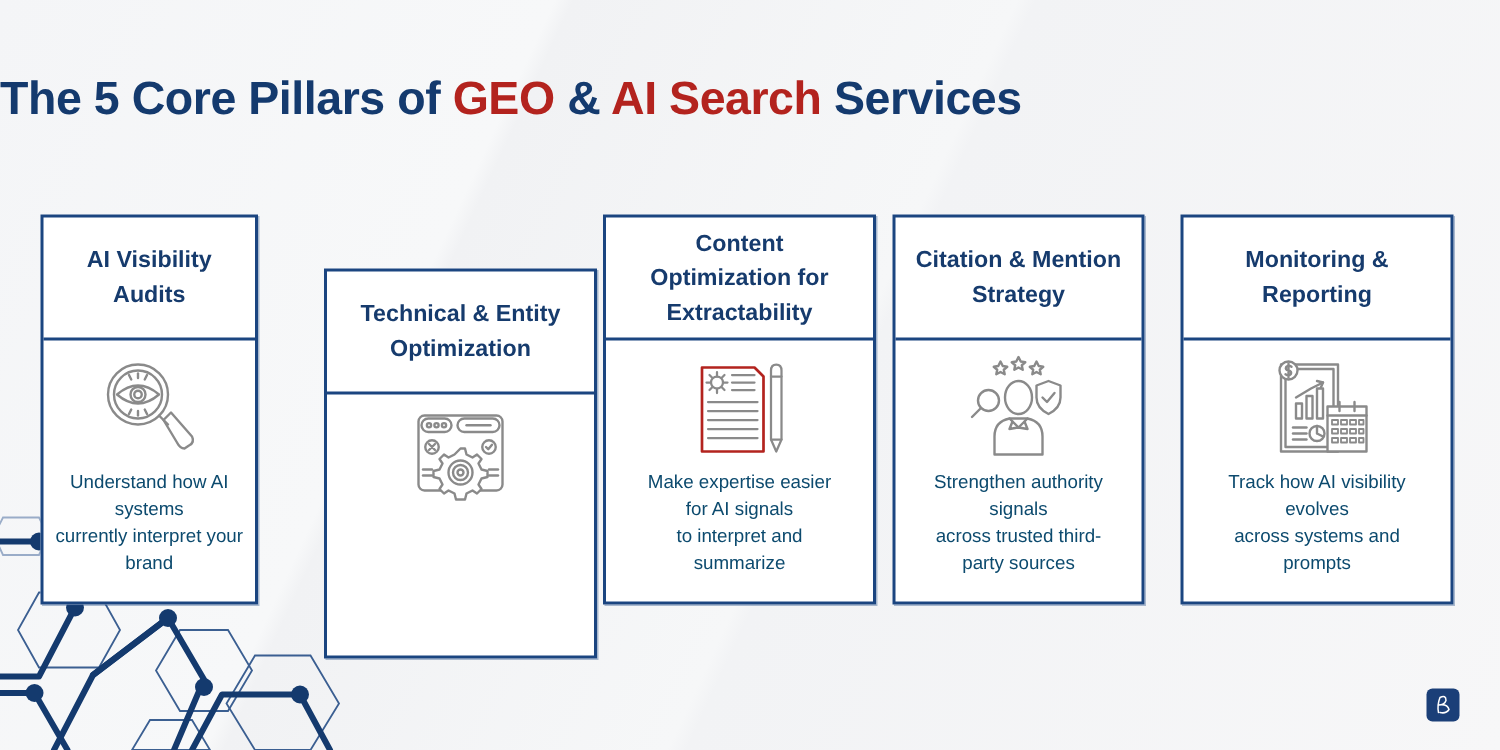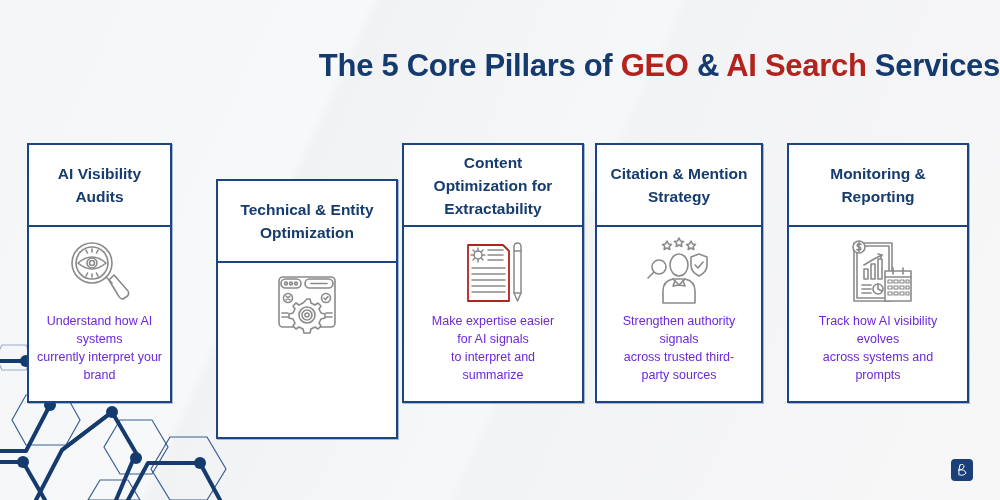--- a/index.html
+++ b/index.html
@@ -4,21 +4,21 @@
   <style>
     * { box-sizing: border-box; margin: 0; padding: 0; }
     html, body { width: 1000px; height: 500px; overflow: hidden; }
     body {
       position: relative;
       font-family: "Liberation Sans", "DejaVu Sans", sans-serif;
       background: linear-gradient(115deg, #f4f5f7 0%, #f7f8f9 30%, #f1f2f4 31%, #f6f7f8 55%, #f2f3f5 56%, #f7f7f8 100%);
     }
     .title {
       position: absolute; left: 0; top: 48px; width: 1000px;
-      text-align: right; font-weight: 700; font-size: 31px;
+      text-align: left; font-weight: 700; font-size: 31px;
       letter-spacing: -0.3px; color: #143a6e;
     }
     .title .accent { color: #b3231e; }
 
     .deco { position: absolute; left: 0; top: 0; width: 1000px; height: 500px; pointer-events: none; }
 
     .card {
       position: absolute; top: 143px; height: 260px;
       background: #ffffff; border: 2px solid #1b4580;
       box-shadow: 1px 1px 0 rgba(27,69,128,0.35);
@@ -32,21 +32,21 @@
     .card-title {
       font-weight: 700; font-size: 15.5px; line-height: 23px; color: #163b6d;
       white-space: pre-line;
     }
     .card-icon {
       position: absolute; left: 50%; top: 92px; width: 80px; height: 70px;
       margin-left: -40px;
     }
     .card-desc {
       position: absolute; left: 4px; right: 4px; top: 167px;
-      text-align: center; font-size: 12.5px; line-height: 18px; color: #6d28d9;
+      text-align: center; font-size: 12.5px; line-height: 18px; color: #0c4a6e;
       white-space: pre-line;
     }
     .logo {
       position: absolute; left: 951px; top: 459px; width: 22px; height: 22px;
       background: #1b3f78; border-radius: 4px;
       display: flex; align-items: center; justify-content: center;
     }
   </style>
 </head>
 <body>

